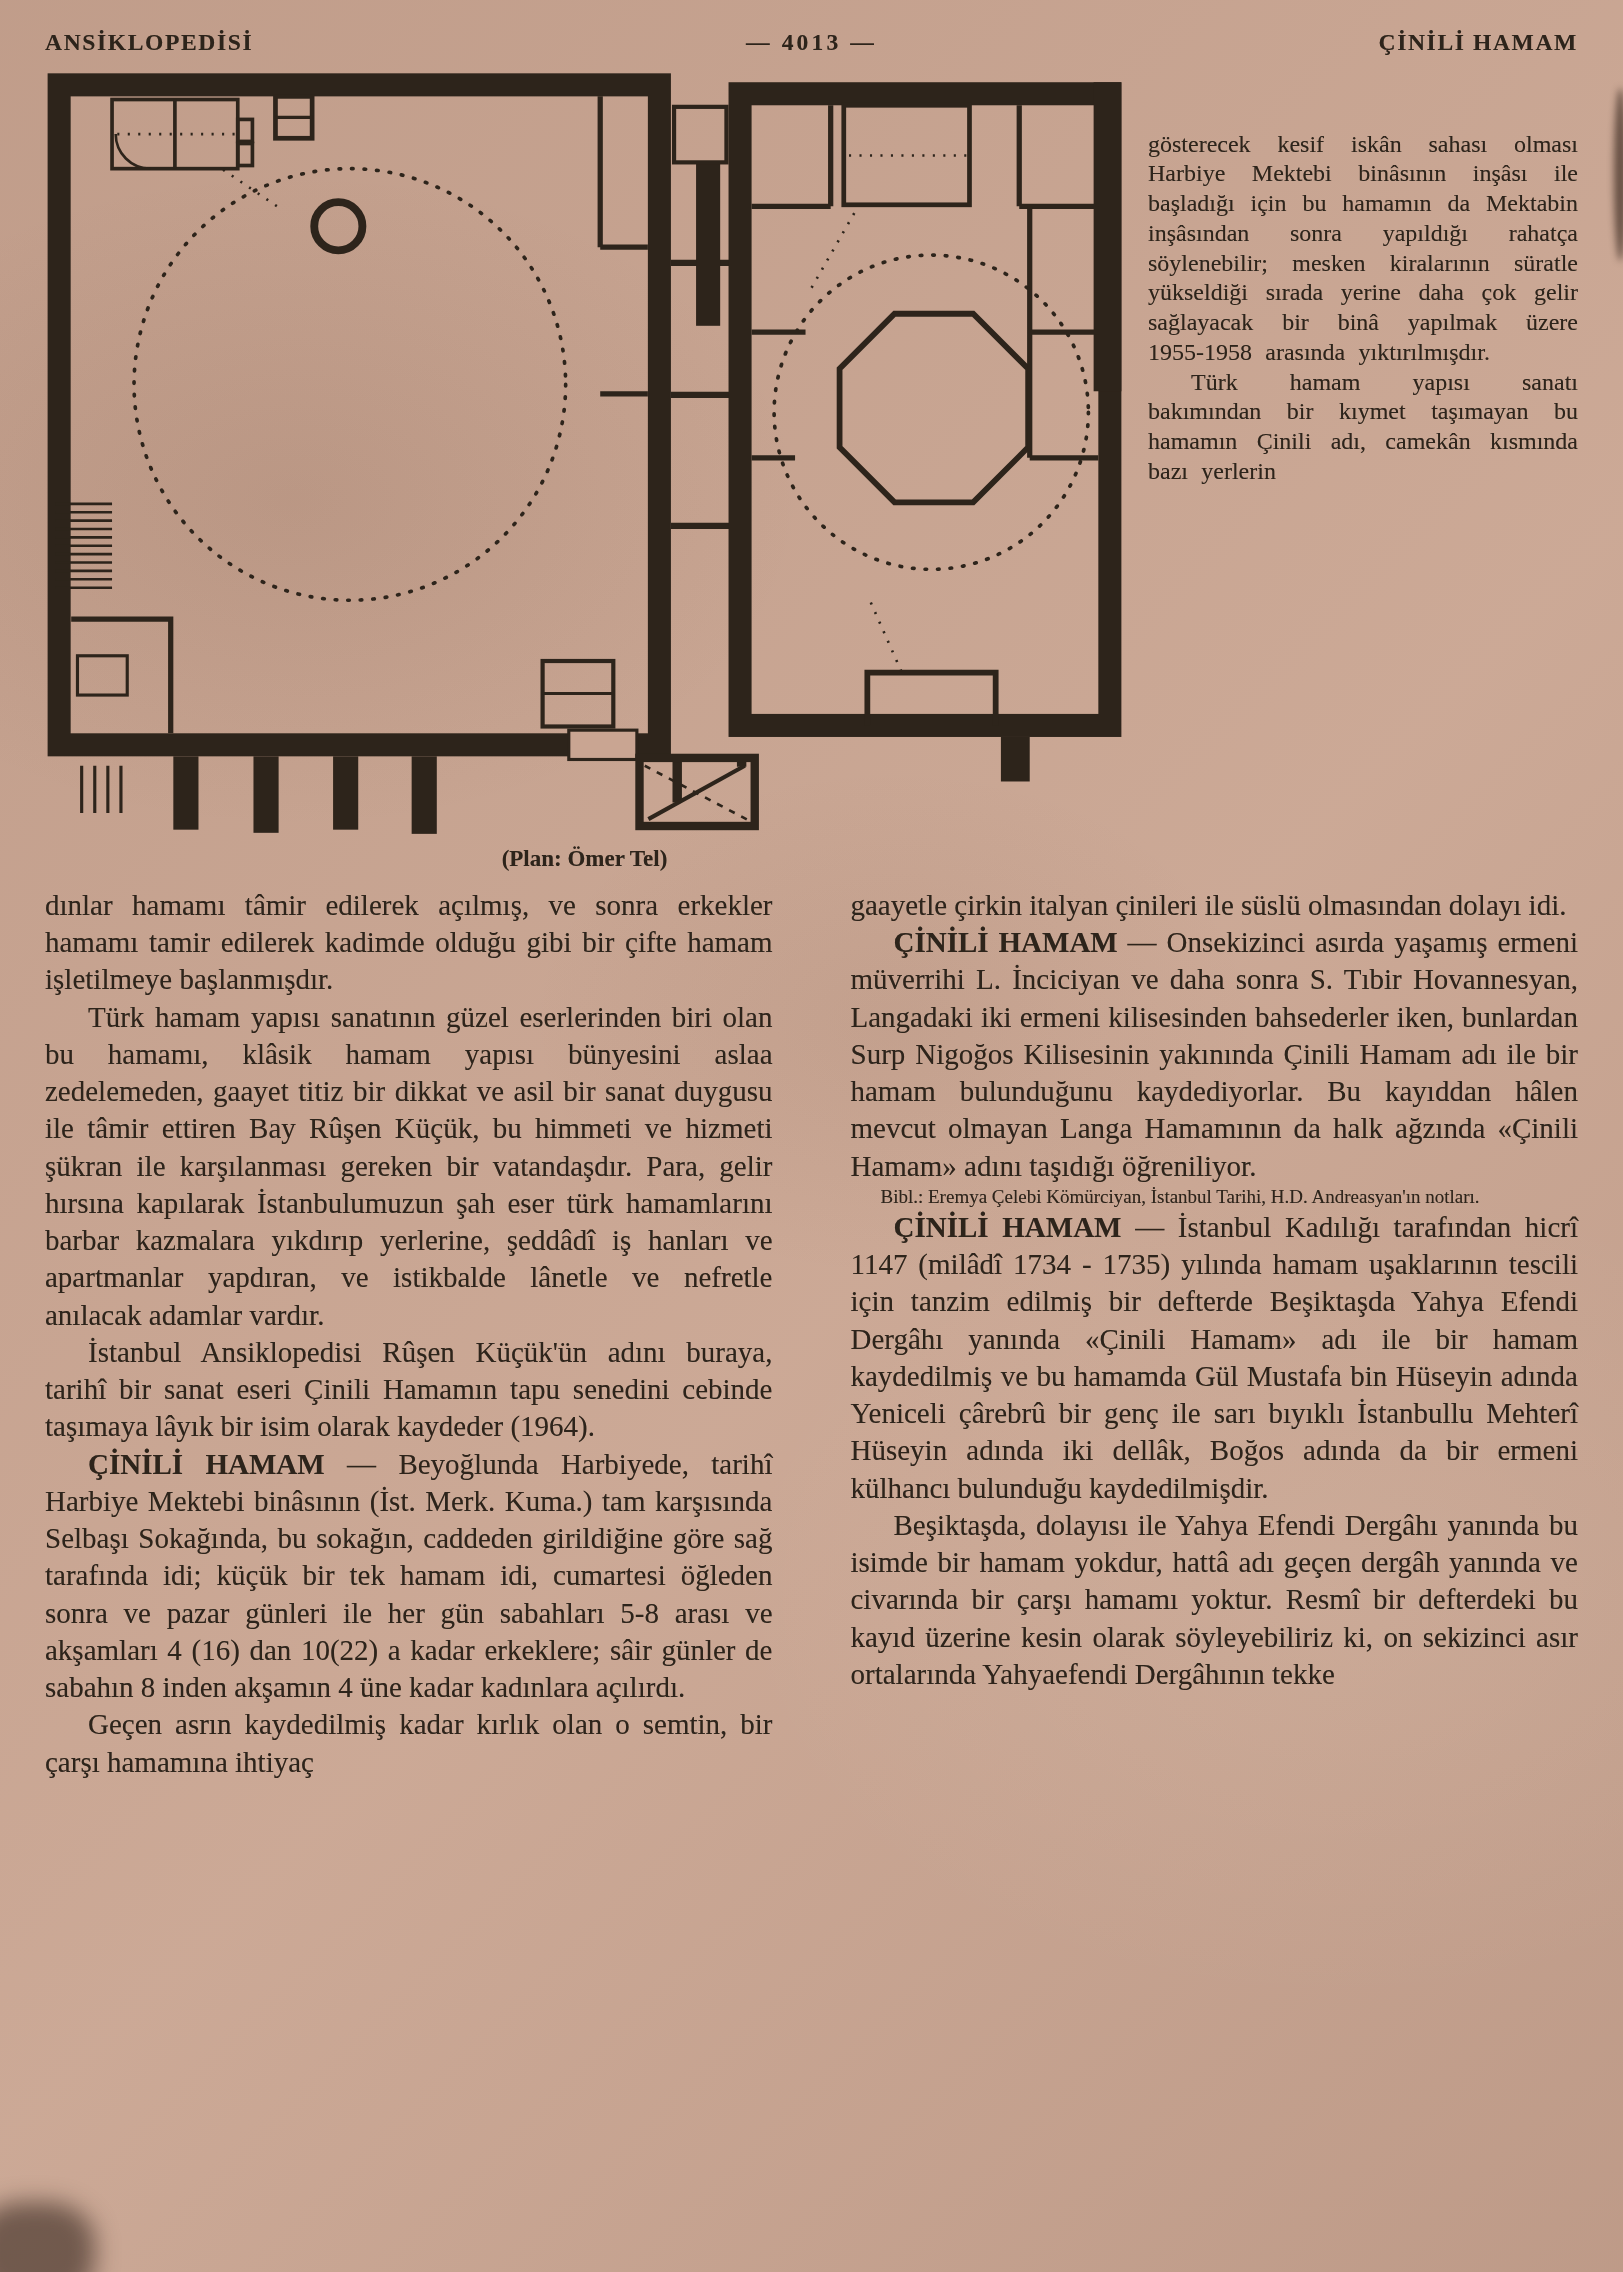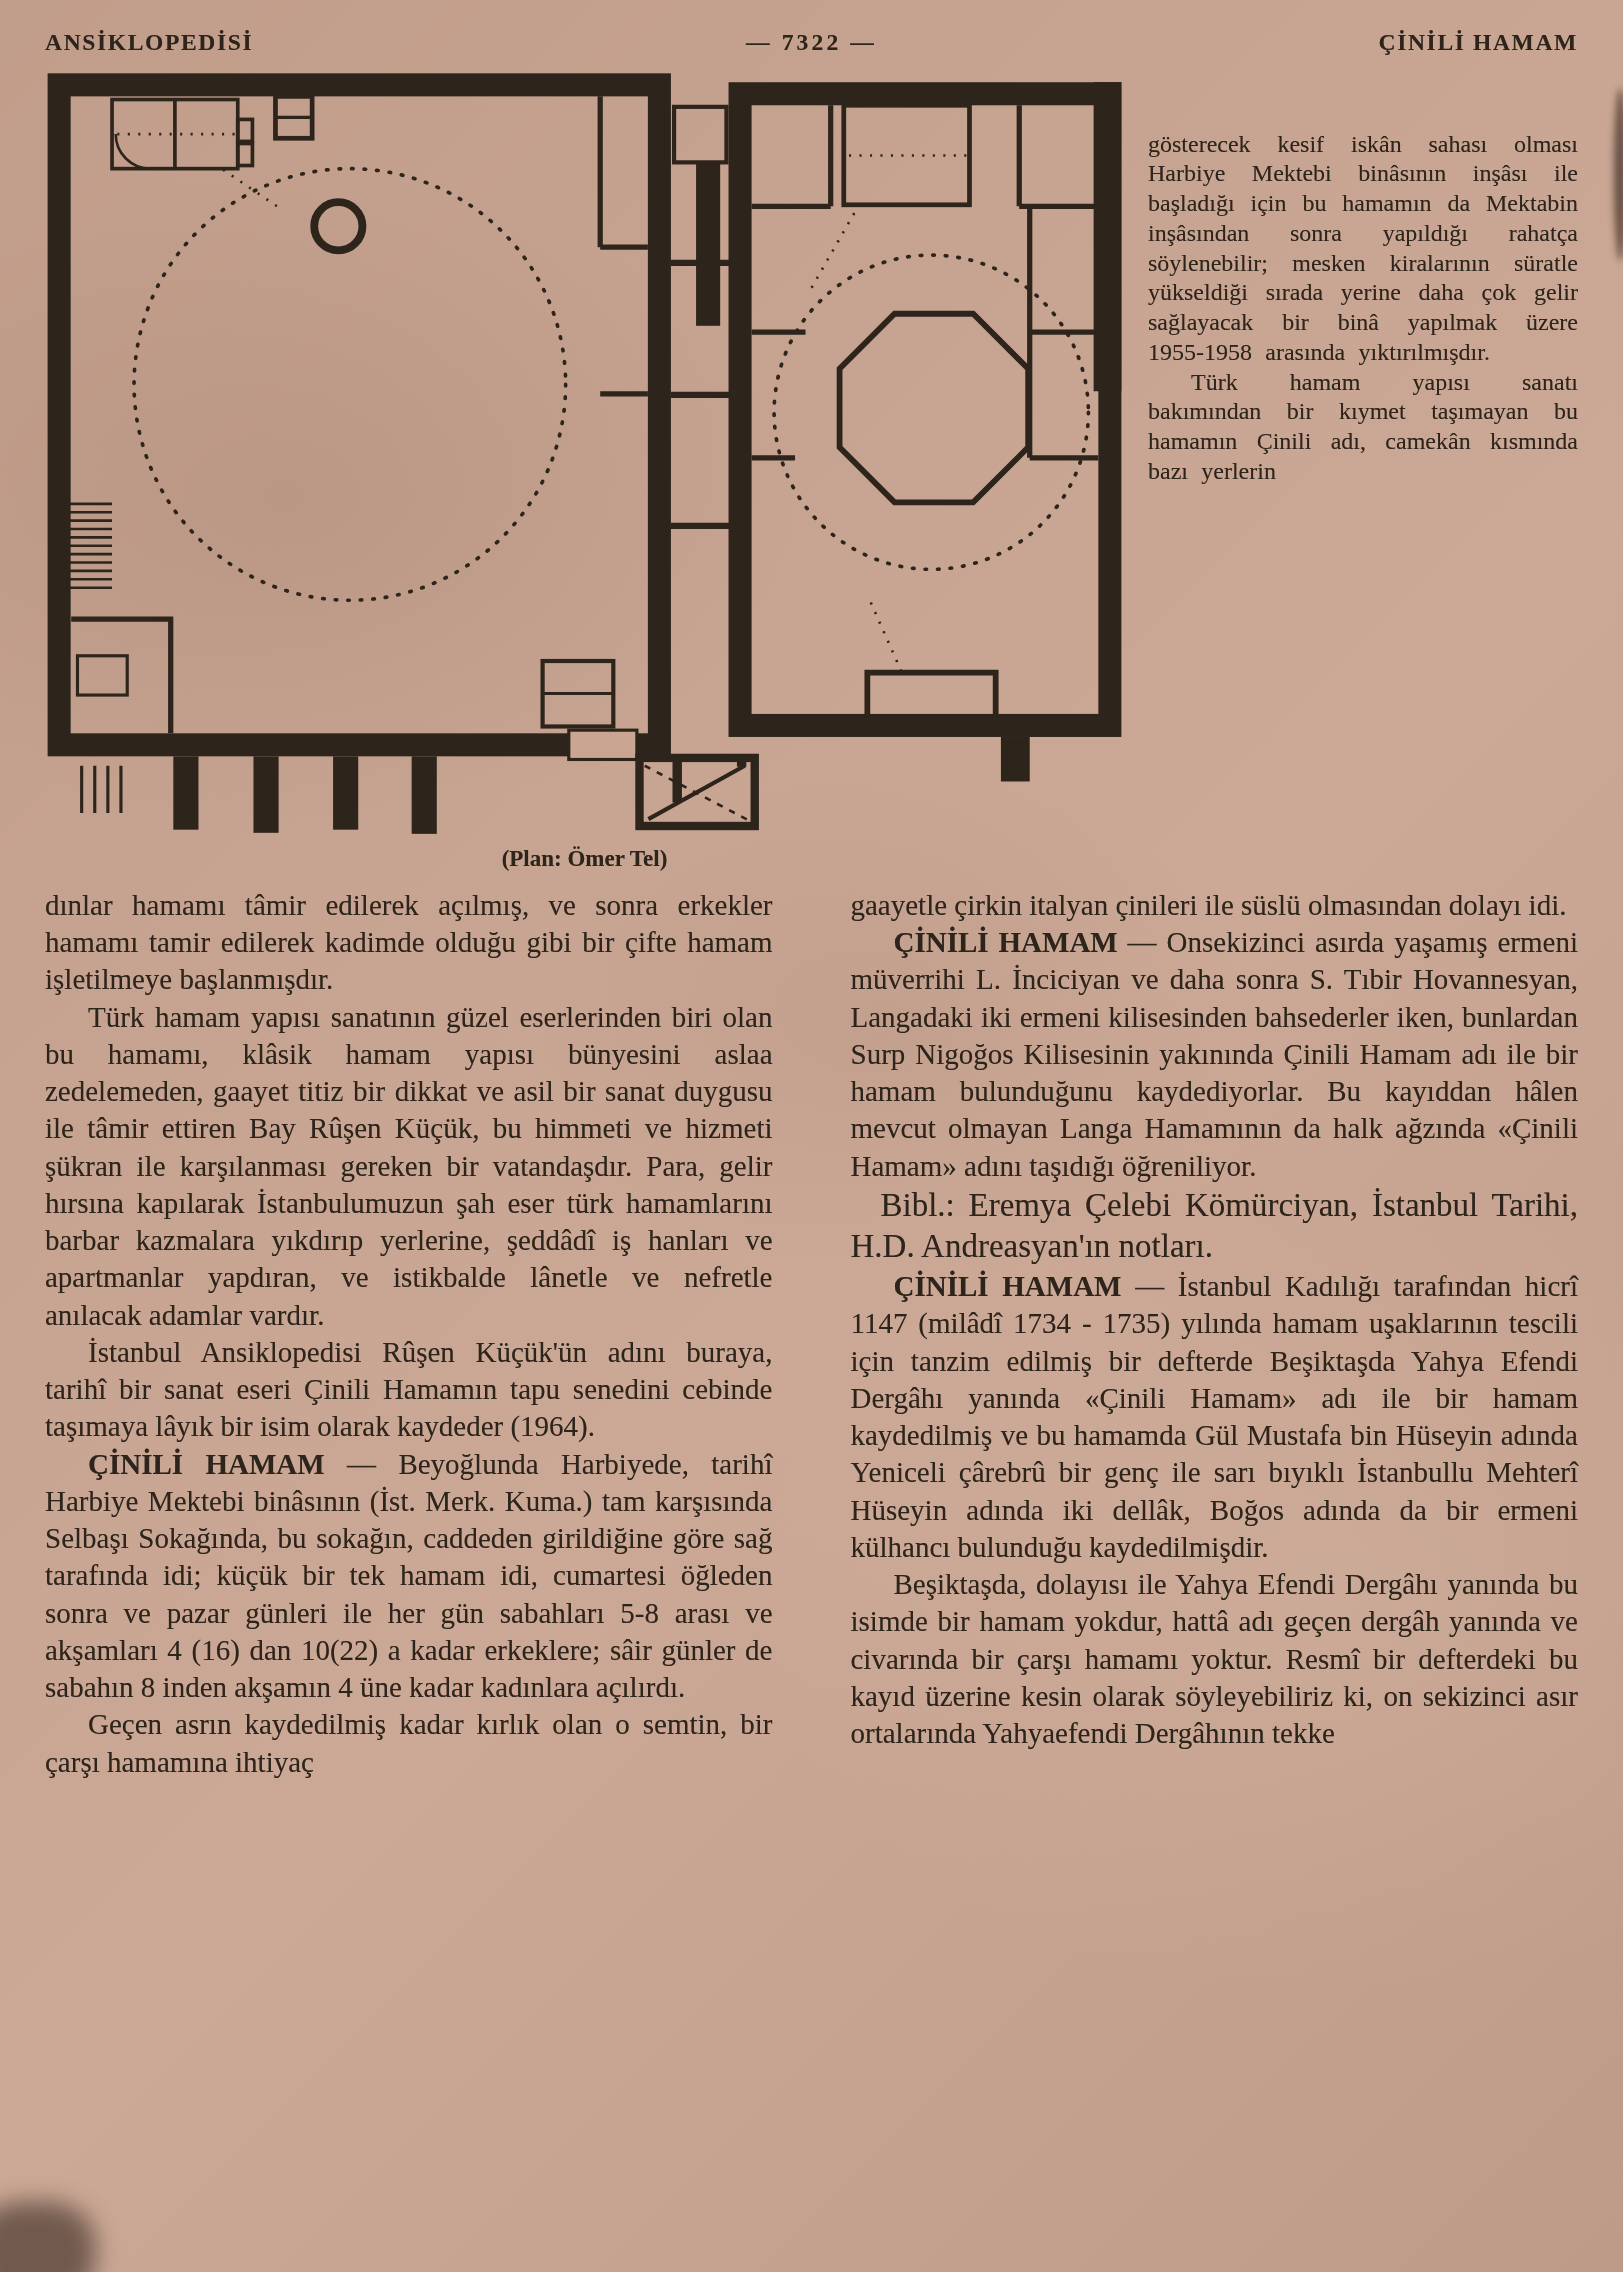--- a/index.html
+++ b/index.html
@@ -31,34 +31,34 @@
   .cap-title{font-size:25px;font-weight:bold;letter-spacing:0.5px;}
   .cap-credit{font-size:23px;font-weight:bold;margin-top:8.4px;}
   .side-col{flex:1;min-width:0;padding-top:61px;font-size:24px;line-height:1.24;text-align:justify;word-spacing:7.3px;}
   .side-col p{margin:0;}
   .columns{display:flex;gap:78px;margin-top:14.7px;font-size:29px;line-height:1.285;text-align:justify;}
   .col{flex:1;min-width:0;}
   .col p{margin:0;}
   .indent{text-indent:43px;}
   .entry{margin-top:22px;}
   .entry-title{font-weight:bold;}
-  .bibl{font-size:33px;line-height:1.26;margin-top:9.4px;text-indent:30px;}
+  .bibl{font-size:19px;line-height:1.26;margin-top:9.4px;text-indent:30px;}
   .spaced{margin-top:21px;}
   .artifact{position:absolute;pointer-events:none;}
   .artifact-edge{right:-4.2px;top:88px;width:13.6px;height:173px;background:rgba(26,12,6,0.55);filter:blur(3.7px);border-radius:50%;}
   .artifact-corner{left:-26px;bottom:-29px;width:121px;height:100px;background:rgba(24,11,5,0.5);filter:blur(11.5px);border-radius:40%;}
 </style>
 </head>
 <body>
 
 <div class="page">
 
   <header class="page-header">
     <span class="hl">ANSİKLOPEDİSİ</span>
-    <span class="hc">— 7322 —</span>
+    <span class="hc">— 4013 —</span>
     <span class="hr">ÇİNİLİ HAMAM</span>
   </header>
 
   <section class="top-section">
 
     <figure class="plan-figure">
       <svg class="plan" viewBox="0 0 2060 1460" aria-hidden="true">
 
         <g stroke="currentColor" fill="none">
           <rect x="27" y="30" width="1146" height="1260" stroke-width="44"></rect>

